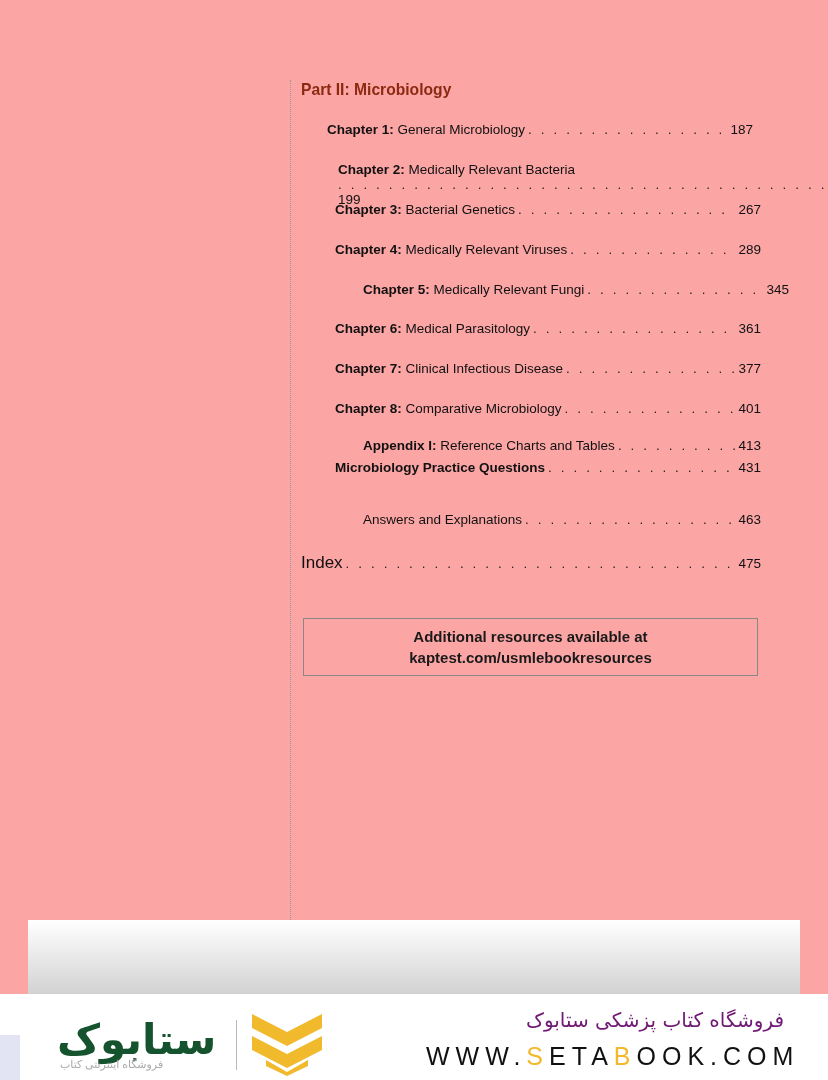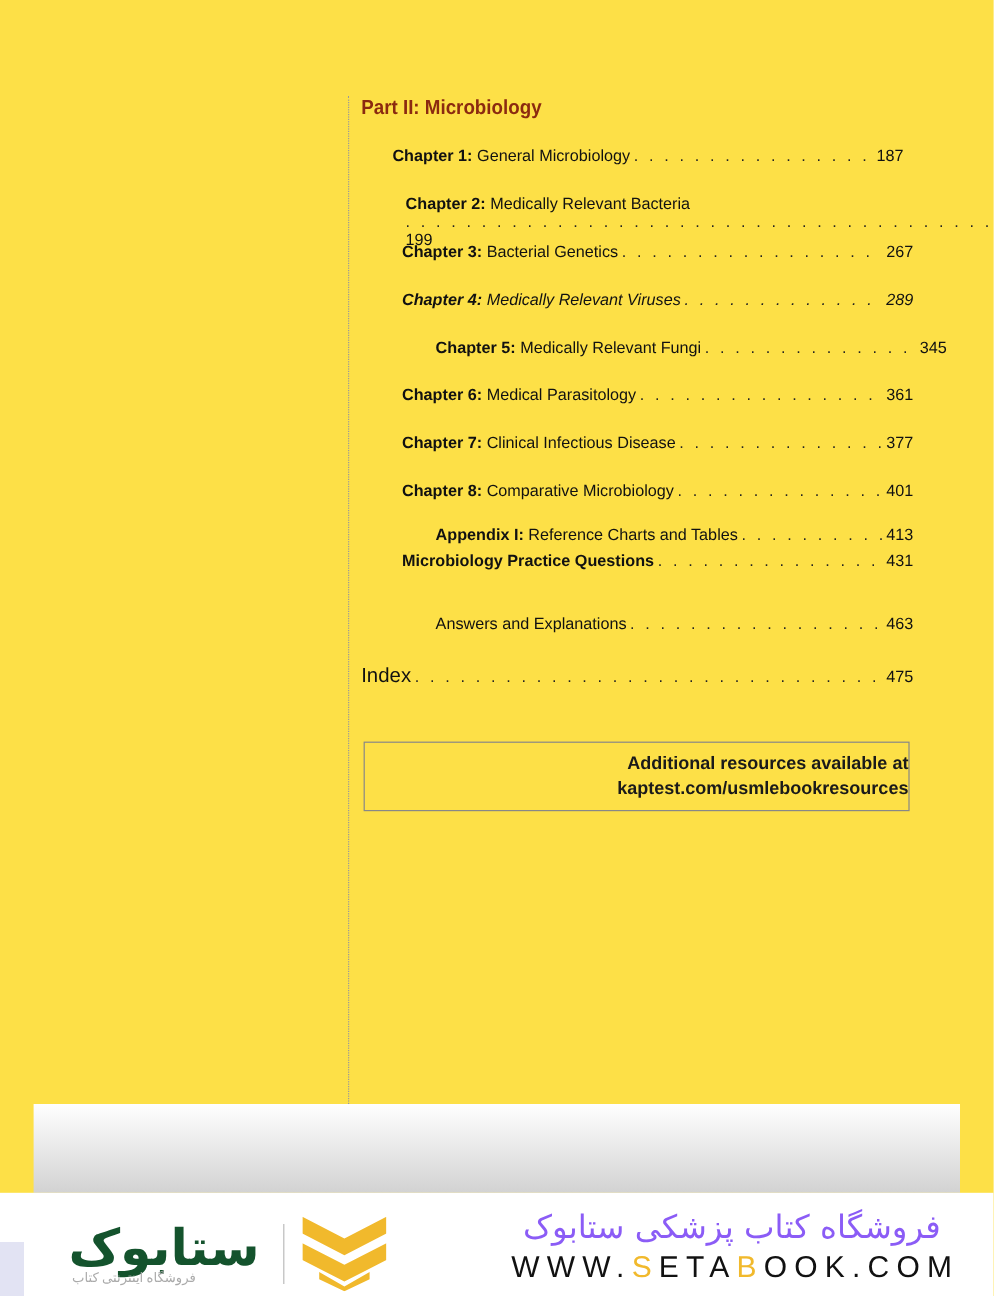--- a/index.html
+++ b/index.html
@@ -1,34 +1,34 @@
 <!DOCTYPE html>
 <html><head>
 <meta charset="utf-8">
 <style>
   html,body{margin:0;padding:0;}
   body{width:828px;height:1080px;background:#fff;position:relative;overflow:hidden;font-family:"Liberation Sans",sans-serif;}
-  .page{position:absolute;left:0;top:0;width:828px;height:1080px;background:#fde047;}
+  .page{position:absolute;left:0;top:0;width:828px;height:1080px;background:#fca5a5;}
   .margin-line{position:absolute;left:290px;top:80px;height:912px;border-left:1px dotted #999;}
   .part-title{position:absolute;left:301px;top:80px;font-size:17px;font-weight:bold;color:#8b2a10;font-family:"Liberation Sans",sans-serif;transform:scaleX(0.92);transform-origin:left;}
   .toc-row{position:absolute;display:flex;align-items:baseline;font-size:13.5px;color:#111;font-family:"Liberation Sans",sans-serif;}
   .toc-row .label{white-space:nowrap;}
   .toc-row .label b{font-weight:bold;}
   .toc-row .dots{flex:1;overflow:hidden;white-space:nowrap;letter-spacing:2.6px;margin:0 3px;color:#222;}
   .toc-row .page-num{white-space:nowrap;text-align:center;}
   .toc-row.index{font-size:17px;}
-  .resource-box{position:absolute;left:303px;top:618px;width:455px;height:58px;border:1px solid #888;box-sizing:border-box;display:flex;flex-direction:column;align-items:flex-end;justify-content:center;font-weight:bold;font-size:15px;color:#1a1a1a;line-height:21px;}
+  .resource-box{position:absolute;left:303px;top:618px;width:455px;height:58px;border:1px solid #888;box-sizing:border-box;display:flex;flex-direction:column;align-items:center;justify-content:center;font-weight:bold;font-size:15px;color:#1a1a1a;line-height:21px;}
   .shadow{position:absolute;left:28px;top:920px;width:772px;height:74px;background:linear-gradient(to bottom,rgba(255,255,255,1) 0%,rgba(210,210,210,1) 100%);}
   .footer{position:absolute;left:0;top:994px;width:828px;height:86px;background:#fff;}
   .footer-side{position:absolute;left:0;top:1035px;width:20px;height:45px;background:#e2e3f3;}
   .logo-text{position:absolute;left:57px;top:1015px;font-size:42px;font-weight:bold;color:#14532d;letter-spacing:-2px;font-family:"DejaVu Sans",sans-serif;}
   .logo-sub{position:absolute;left:60px;top:1058px;font-size:11px;color:#aaa;font-family:Liberation Serif, serif;}
   .logo-divider{position:absolute;left:236px;top:1020px;width:1px;height:50px;background:#bbb;}
   .chevron{position:absolute;left:252px;top:1014px;}
-  .fa-title{position:absolute;right:44px;top:1008px;font-size:27px;color:#8b5cf6;font-family:"DejaVu Sans",sans-serif;direction:rtl;}
+  .fa-title{position:absolute;right:44px;top:1008px;font-size:20px;color:#701a75;font-family:"DejaVu Sans",sans-serif;direction:rtl;}
   .site{position:absolute;left:426px;top:1042px;font-size:25px;letter-spacing:6px;color:#111;font-family:"Liberation Sans",sans-serif;}
   .site .hl{color:#f1b92c;}
 </style>
 </head>
 <body>
 
 <div class="page">
   <div class="margin-line"></div>
 
   <div class="part-title">Part II: Microbiology</div>
@@ -44,21 +44,21 @@
     <span class="dots">. . . . . . . . . . . . . . . . . . . . . . . . . . . . . . . . . . . . . . . . . . . . . . . . . . . .</span>
     <span class="page-num">199</span>
   </div>
 
   <div class="toc-row" style="left:335px;top:202px;width:426px;">
     <span class="label"><b>Chapter 3:</b> <span>Bacterial Genetics</span></span>
     <span class="dots">. . . . . . . . . . . . . . . . . . . . . . . . . . . . . . . . . . . . . . . . . . . . . . . . . . . .</span>
     <span class="page-num">267</span>
   </div>
 
-  <div class="toc-row" style="left:335px;top:242px;width:426px;font-style:italic;">
+  <div class="toc-row" style="left:335px;top:242px;width:426px;">
     <span class="label"><b>Chapter 4:</b> <span>Medically Relevant Viruses</span></span>
     <span class="dots">. . . . . . . . . . . . . . . . . . . . . . . . . . . . . . . . . . . . . . . . . . . . . . . . . . . .</span>
     <span class="page-num">289</span>
   </div>
 
   <div class="toc-row" style="left:335px;top:282px;width:426px;margin-left:28px;">
     <span class="label"><b>Chapter 5:</b> <span>Medically Relevant Fungi</span></span>
     <span class="dots">. . . . . . . . . . . . . . . . . . . . . . . . . . . . . . . . . . . . . . . . . . . . . . . . . . . .</span>
     <span class="page-num">345</span>
   </div>

